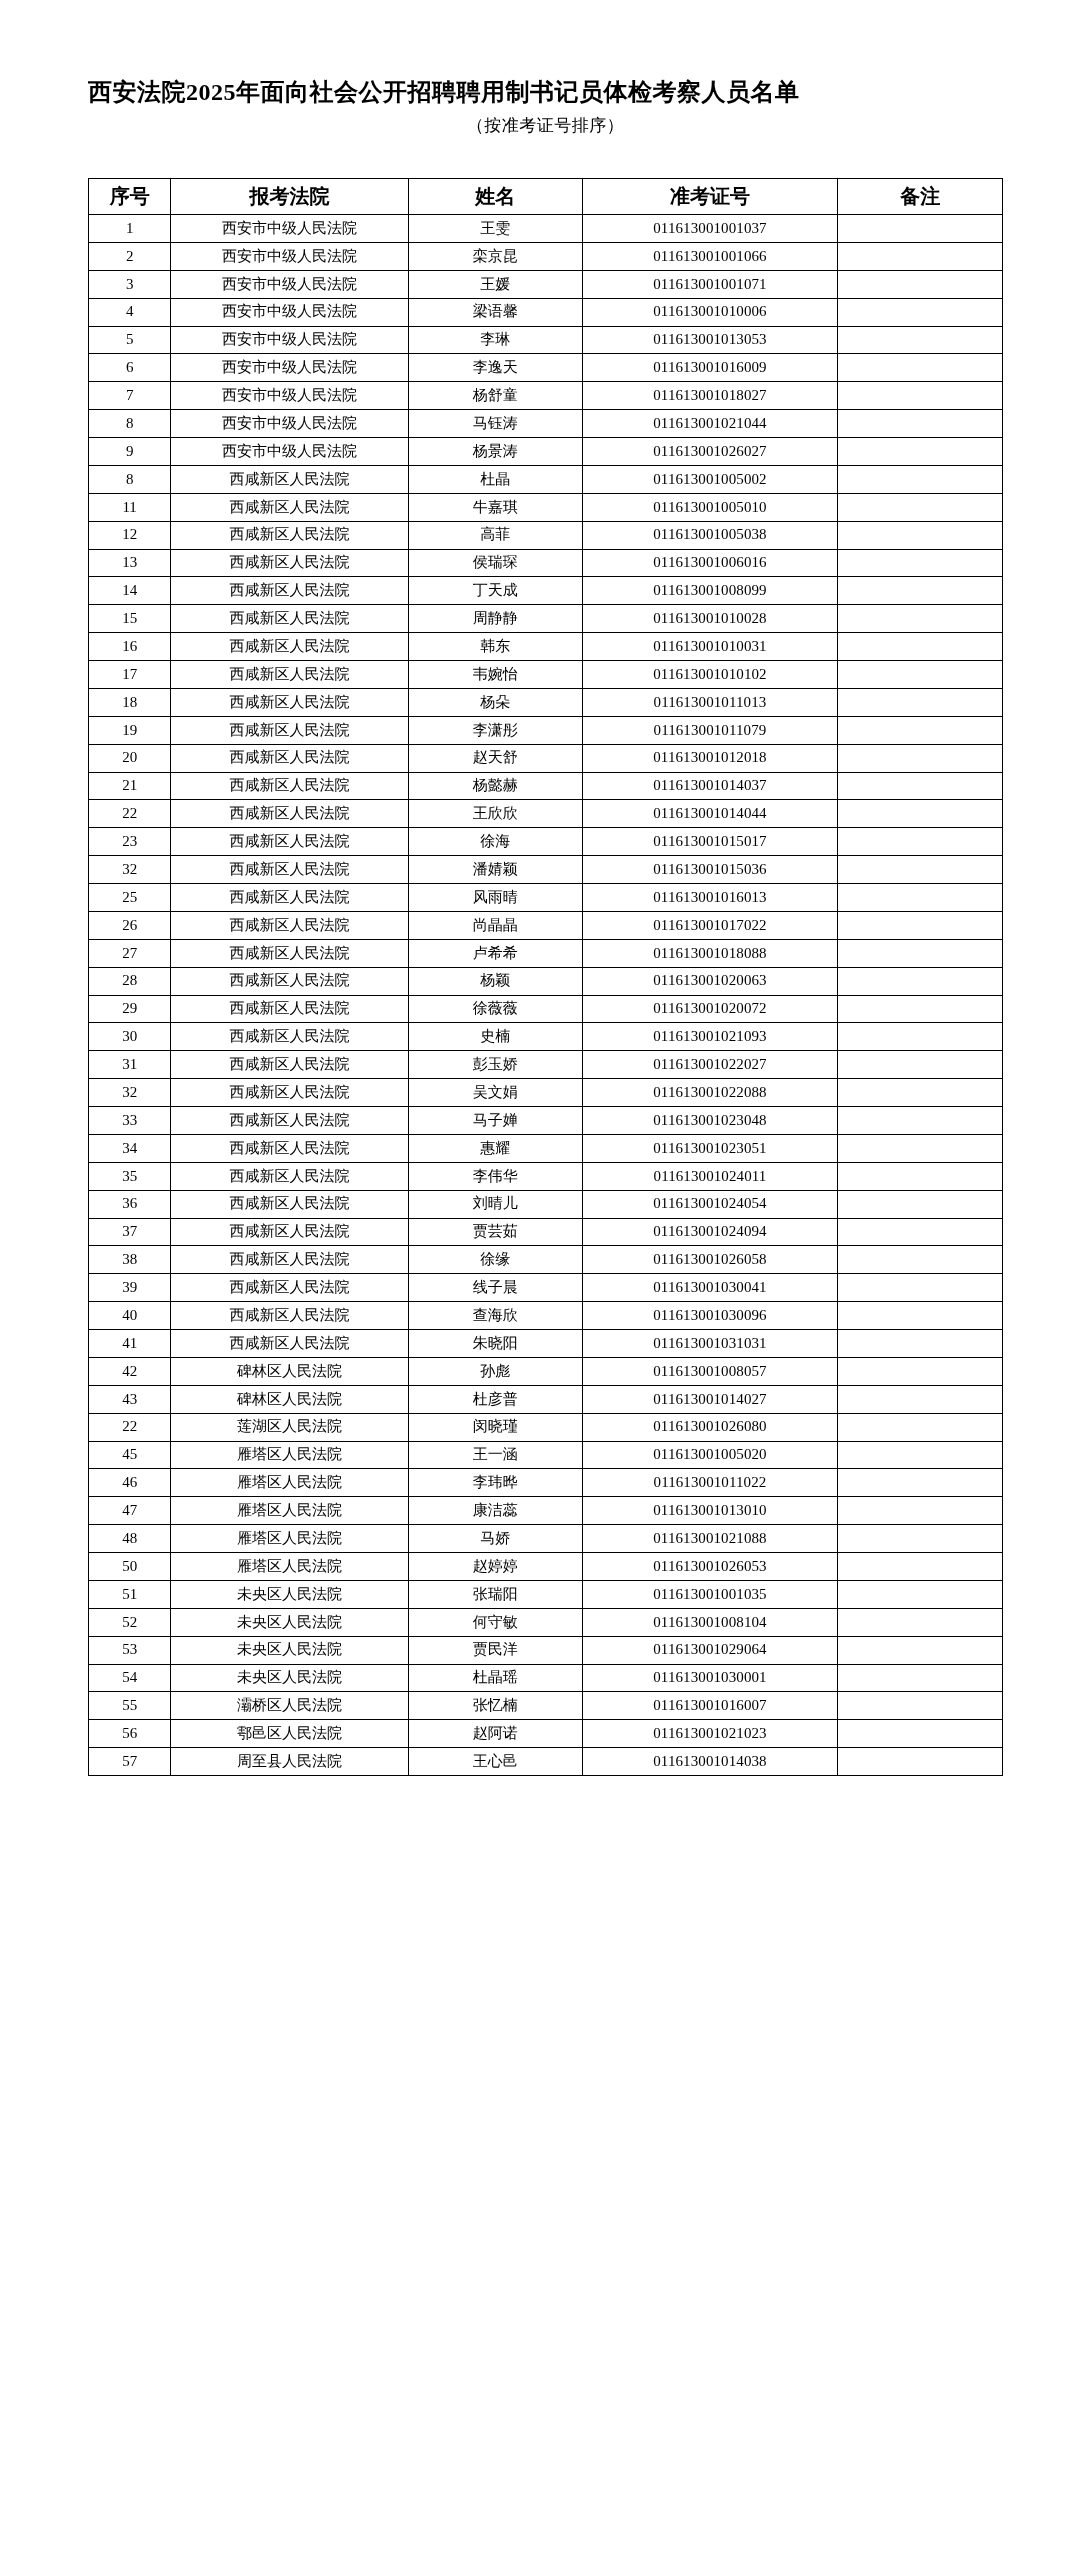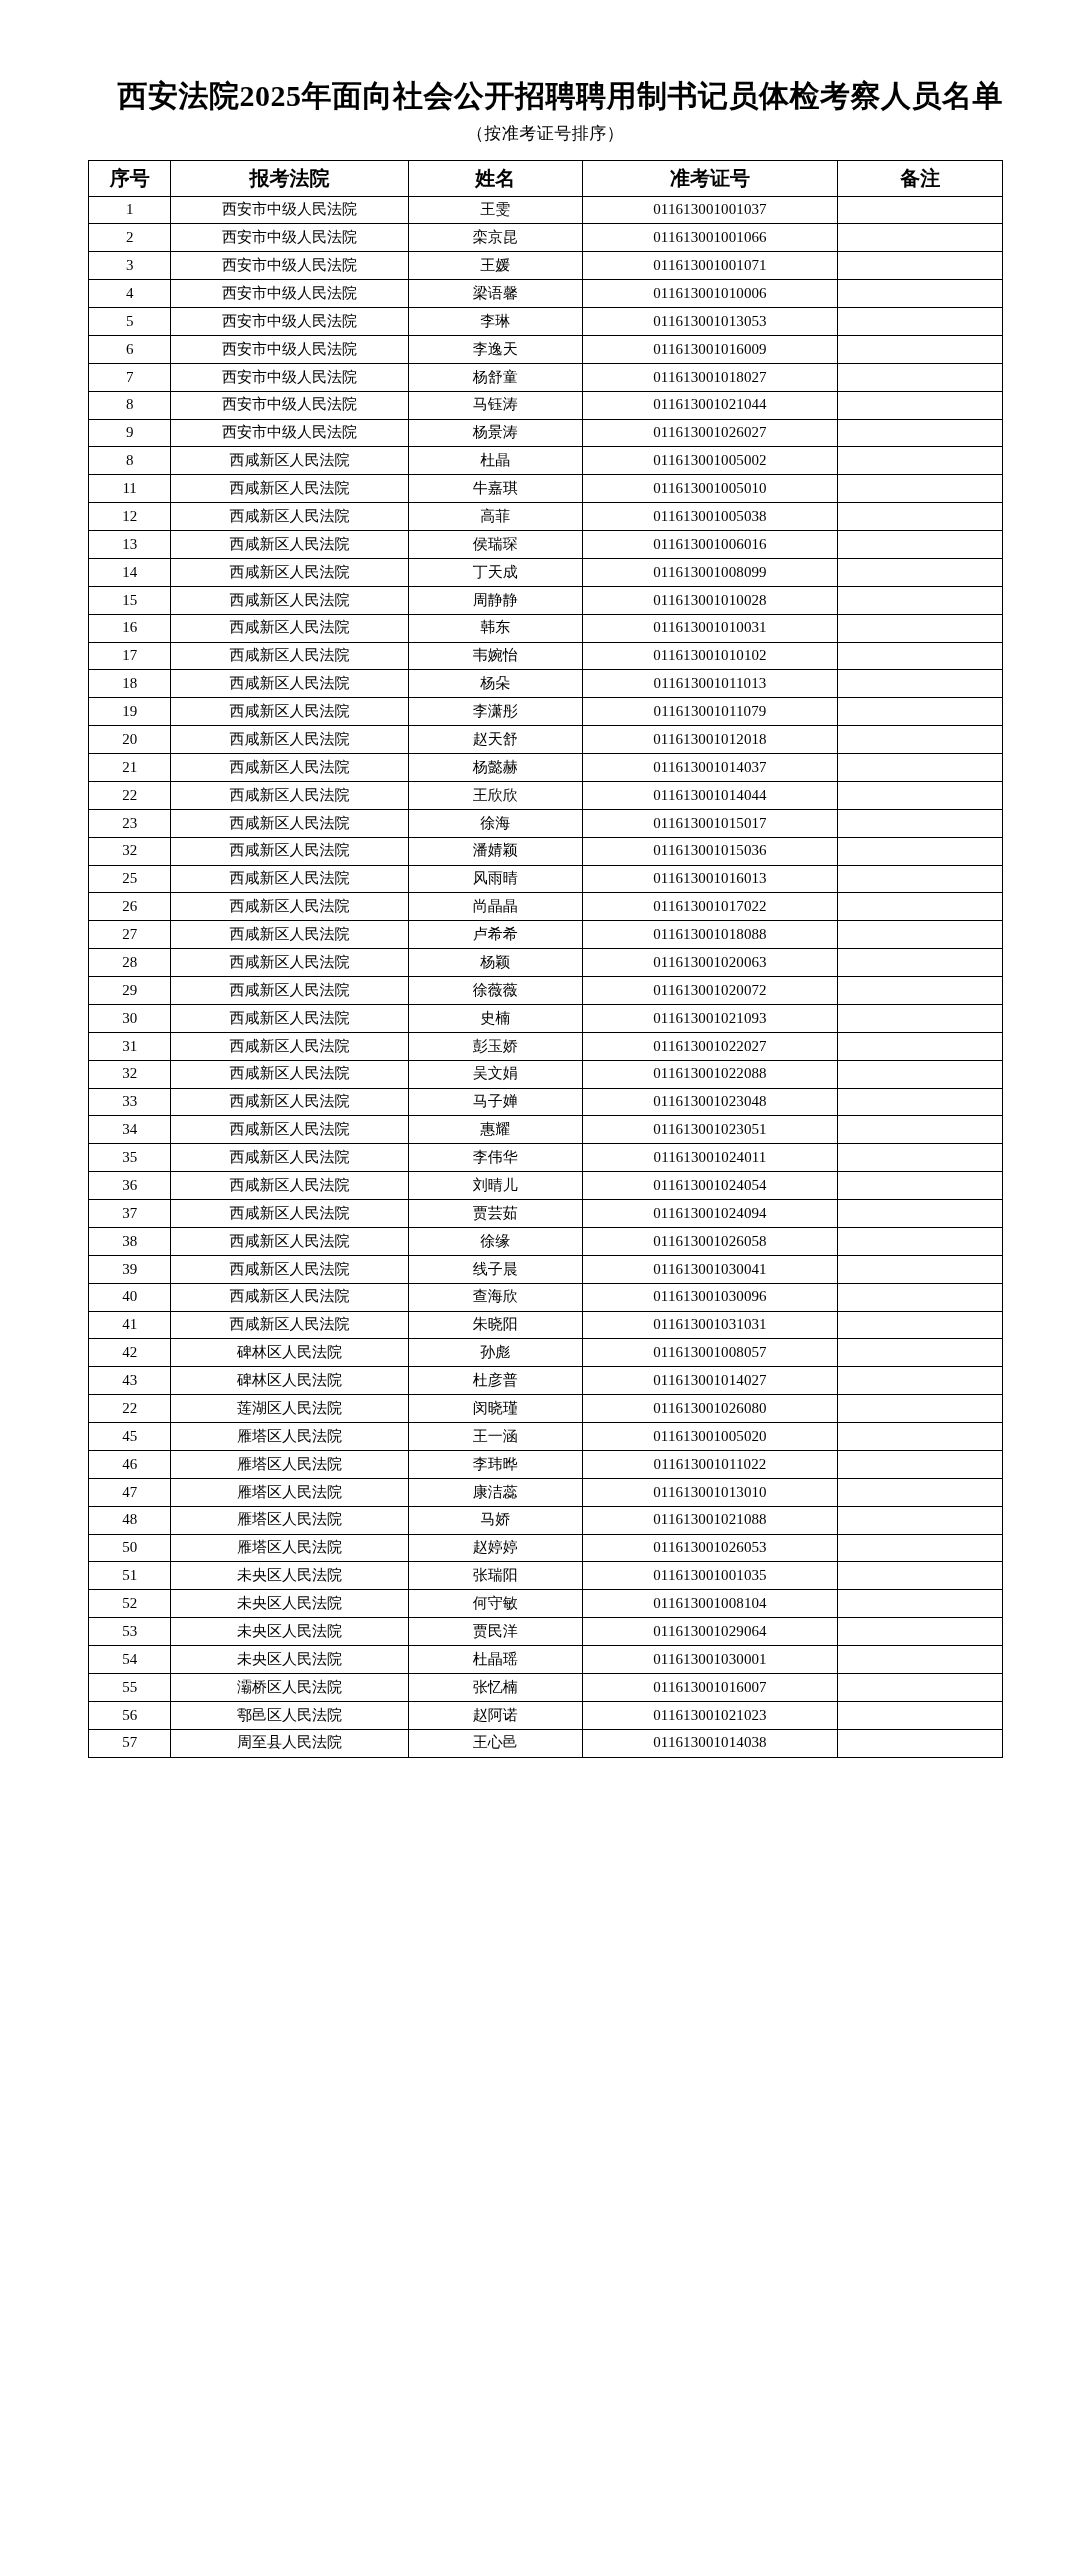--- a/index.html
+++ b/index.html
@@ -15,31 +15,31 @@
   .page {
     width: 1091px;
     min-height: 2666px;
     box-sizing: border-box;
     padding: 77px 88px 62px 88px;
     background: #ffffff;
   }
   .doc-title {
     font-family: "Liberation Serif", "DejaVu Serif", serif;
     font-weight: bold;
-    font-size: 30px;
+    font-size: 24px;
     line-height: 1.25;
-    text-align: right;
+    text-align: left;
     letter-spacing: 0.5px;
     margin: 0 0 7.2px 0;
   }
   .doc-subtitle {
     font-family: "Liberation Serif", "DejaVu Serif", serif;
     font-size: 17px;
     text-align: center;
-    margin: 0 0 15px 0;
+    margin: 0 0 41px 0;
     letter-spacing: 0.5px;
   }
   table.roster {
     border-collapse: collapse;
     width: 100%;
     table-layout: fixed;
   }
   table.roster th,
   table.roster td {
     border: 1px solid #000000;

